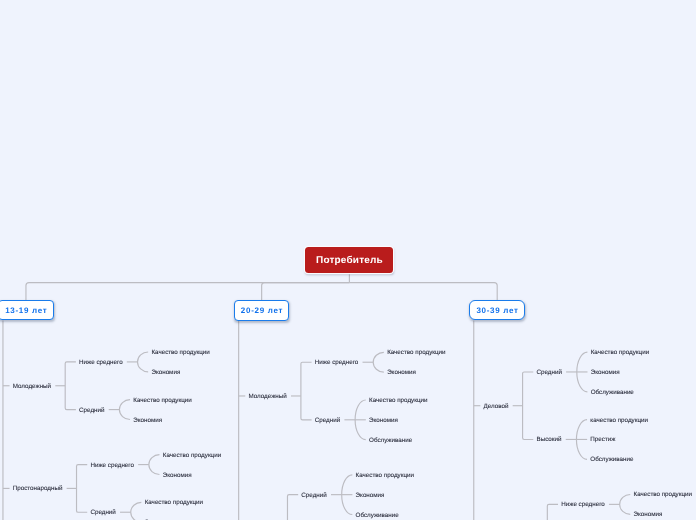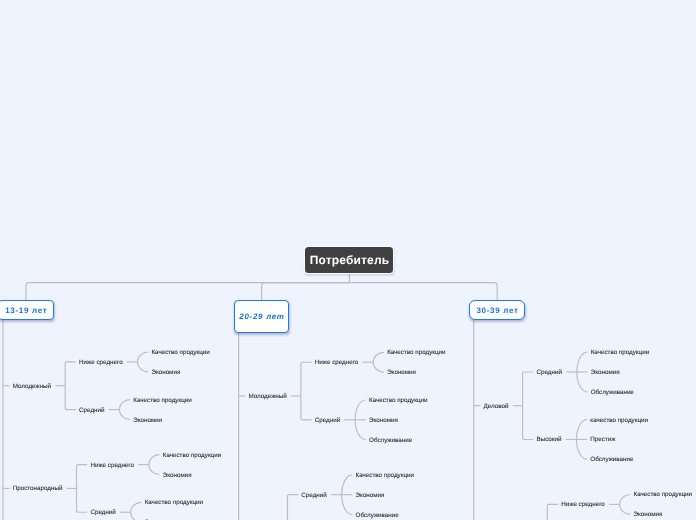--- a/index.html
+++ b/index.html
@@ -17,22 +17,22 @@
     font-size:6.25px;color:#2b2e3d;-webkit-text-stroke:0.1px #2b2e3d;
     line-height:8px;
     transform:translateY(-2.8px);
   }
   .nodeBox{
     position:absolute;box-sizing:border-box;
     display:flex;align-items:center;justify-content:center;
     white-space:nowrap;
   }
   .rootBox{
-    background:#404040;color:#ffffff;border-radius:3.5px;
-    font-weight:bold;font-size:12px;letter-spacing:0.18px;text-indent:0.18px;
+    background:#b91c1c;color:#ffffff;border-radius:3.5px;
+    font-weight:bold;font-size:10px;letter-spacing:0.18px;text-indent:0.18px;
     box-shadow:0 0 0 1.3px #fafbff, 0.5px 1.5px 2.2px rgba(40,55,90,.30);
   }
   .l1Box{
     background:#ffffff;color:#1272ec;border:1.75px solid #1a7ceb;
     border-radius:4px;font-weight:bold;font-size:8px;letter-spacing:0.7px;text-indent:0.7px;
     box-shadow:0.5px 1.5px 2.2px rgba(40,55,90,.30);
   }
 </style>
 </head>
 <body>
@@ -83,21 +83,21 @@
       <path d="M 587.034375 419.6000000000001 A 10.6 19.850000000000023 0 0 0 587.034375 459.3000000000001" fill="none" stroke="#bcbcc2" stroke-width="1.15"></path>
       <path d="M 576.4343749999999 439.4500000000001 L 587.1343749999999 439.4500000000001" fill="none" stroke="#bcbcc2" stroke-width="1.15"></path>
       <path d="M 558.0218749999999 504.37500000000017 L 548.921875 504.37500000000017 Q 547.321875 504.37500000000017 547.321875 505.9750000000002 L 547.321875 550.4250000000003 Q 547.321875 552.0250000000003 548.921875 552.0250000000003 L 558.0218749999999 552.0250000000003" fill="none" stroke="#bcbcc2" stroke-width="1.15"></path>
       <path d="M 608.953125 504.37500000000017 L 619.6531249999999 504.37500000000017" fill="none" stroke="#bcbcc2" stroke-width="1.15"></path>
       <path d="M 630.253125 494.45000000000016 A 10.6 9.925000000000011 0 0 0 630.253125 514.3000000000002" fill="none" stroke="#bcbcc2" stroke-width="1.15"></path>
       <path d="M 612.14375 542.1000000000003 A 10.6 9.925000000000011 0 0 0 612.14375 561.9500000000003" fill="none" stroke="#bcbcc2" stroke-width="1.15"></path>
     </svg>
   <div id="nodes">
       <div class="nodeBox rootBox" style="left: 305.4px; top: 247px; width: 88px; height: 26px;">Потребитель</div>
       <div class="nodeBox l1Box" style="left: -1.8px; top: 300px; width: 55.5px; height: 20.4px;">13-19 лет</div>
-      <div class="nodeBox l1Box" style="left: 233.9px; top: 300px; width: 55.5px; height: 33px; font-style: italic;">20-29 лет</div>
+      <div class="nodeBox l1Box" style="left: 233.9px; top: 300px; width: 55.5px; height: 21px;">20-29 лет</div>
       <div class="nodeBox l1Box" style="left: 469px; top: 300px; width: 56.4px; height: 20.4px; border-radius: 6px;">30-39 лет</div>
       <div class="leafText" style="left: 12.75px; top: 385.75px;">Молодежный</div>
       <div class="leafText" style="left: 79.0938px; top: 361.925px;">Ниже среднего</div>
       <div class="leafText" style="left: 151.425px; top: 352px;">Качество продукции</div>
       <div class="leafText" style="left: 151.425px; top: 371.85px;">Экономия</div>
       <div class="leafText" style="left: 79.0938px; top: 409.575px;">Средний</div>
       <div class="leafText" style="left: 133.316px; top: 399.65px;">Качество продукции</div>
       <div class="leafText" style="left: 133.316px; top: 419.5px;">Экономия</div>
       <div class="leafText" style="left: 12.75px; top: 488.4px;">Простонародный</div>
       <div class="leafText" style="left: 90.4219px; top: 464.575px;">Ниже среднего</div>

